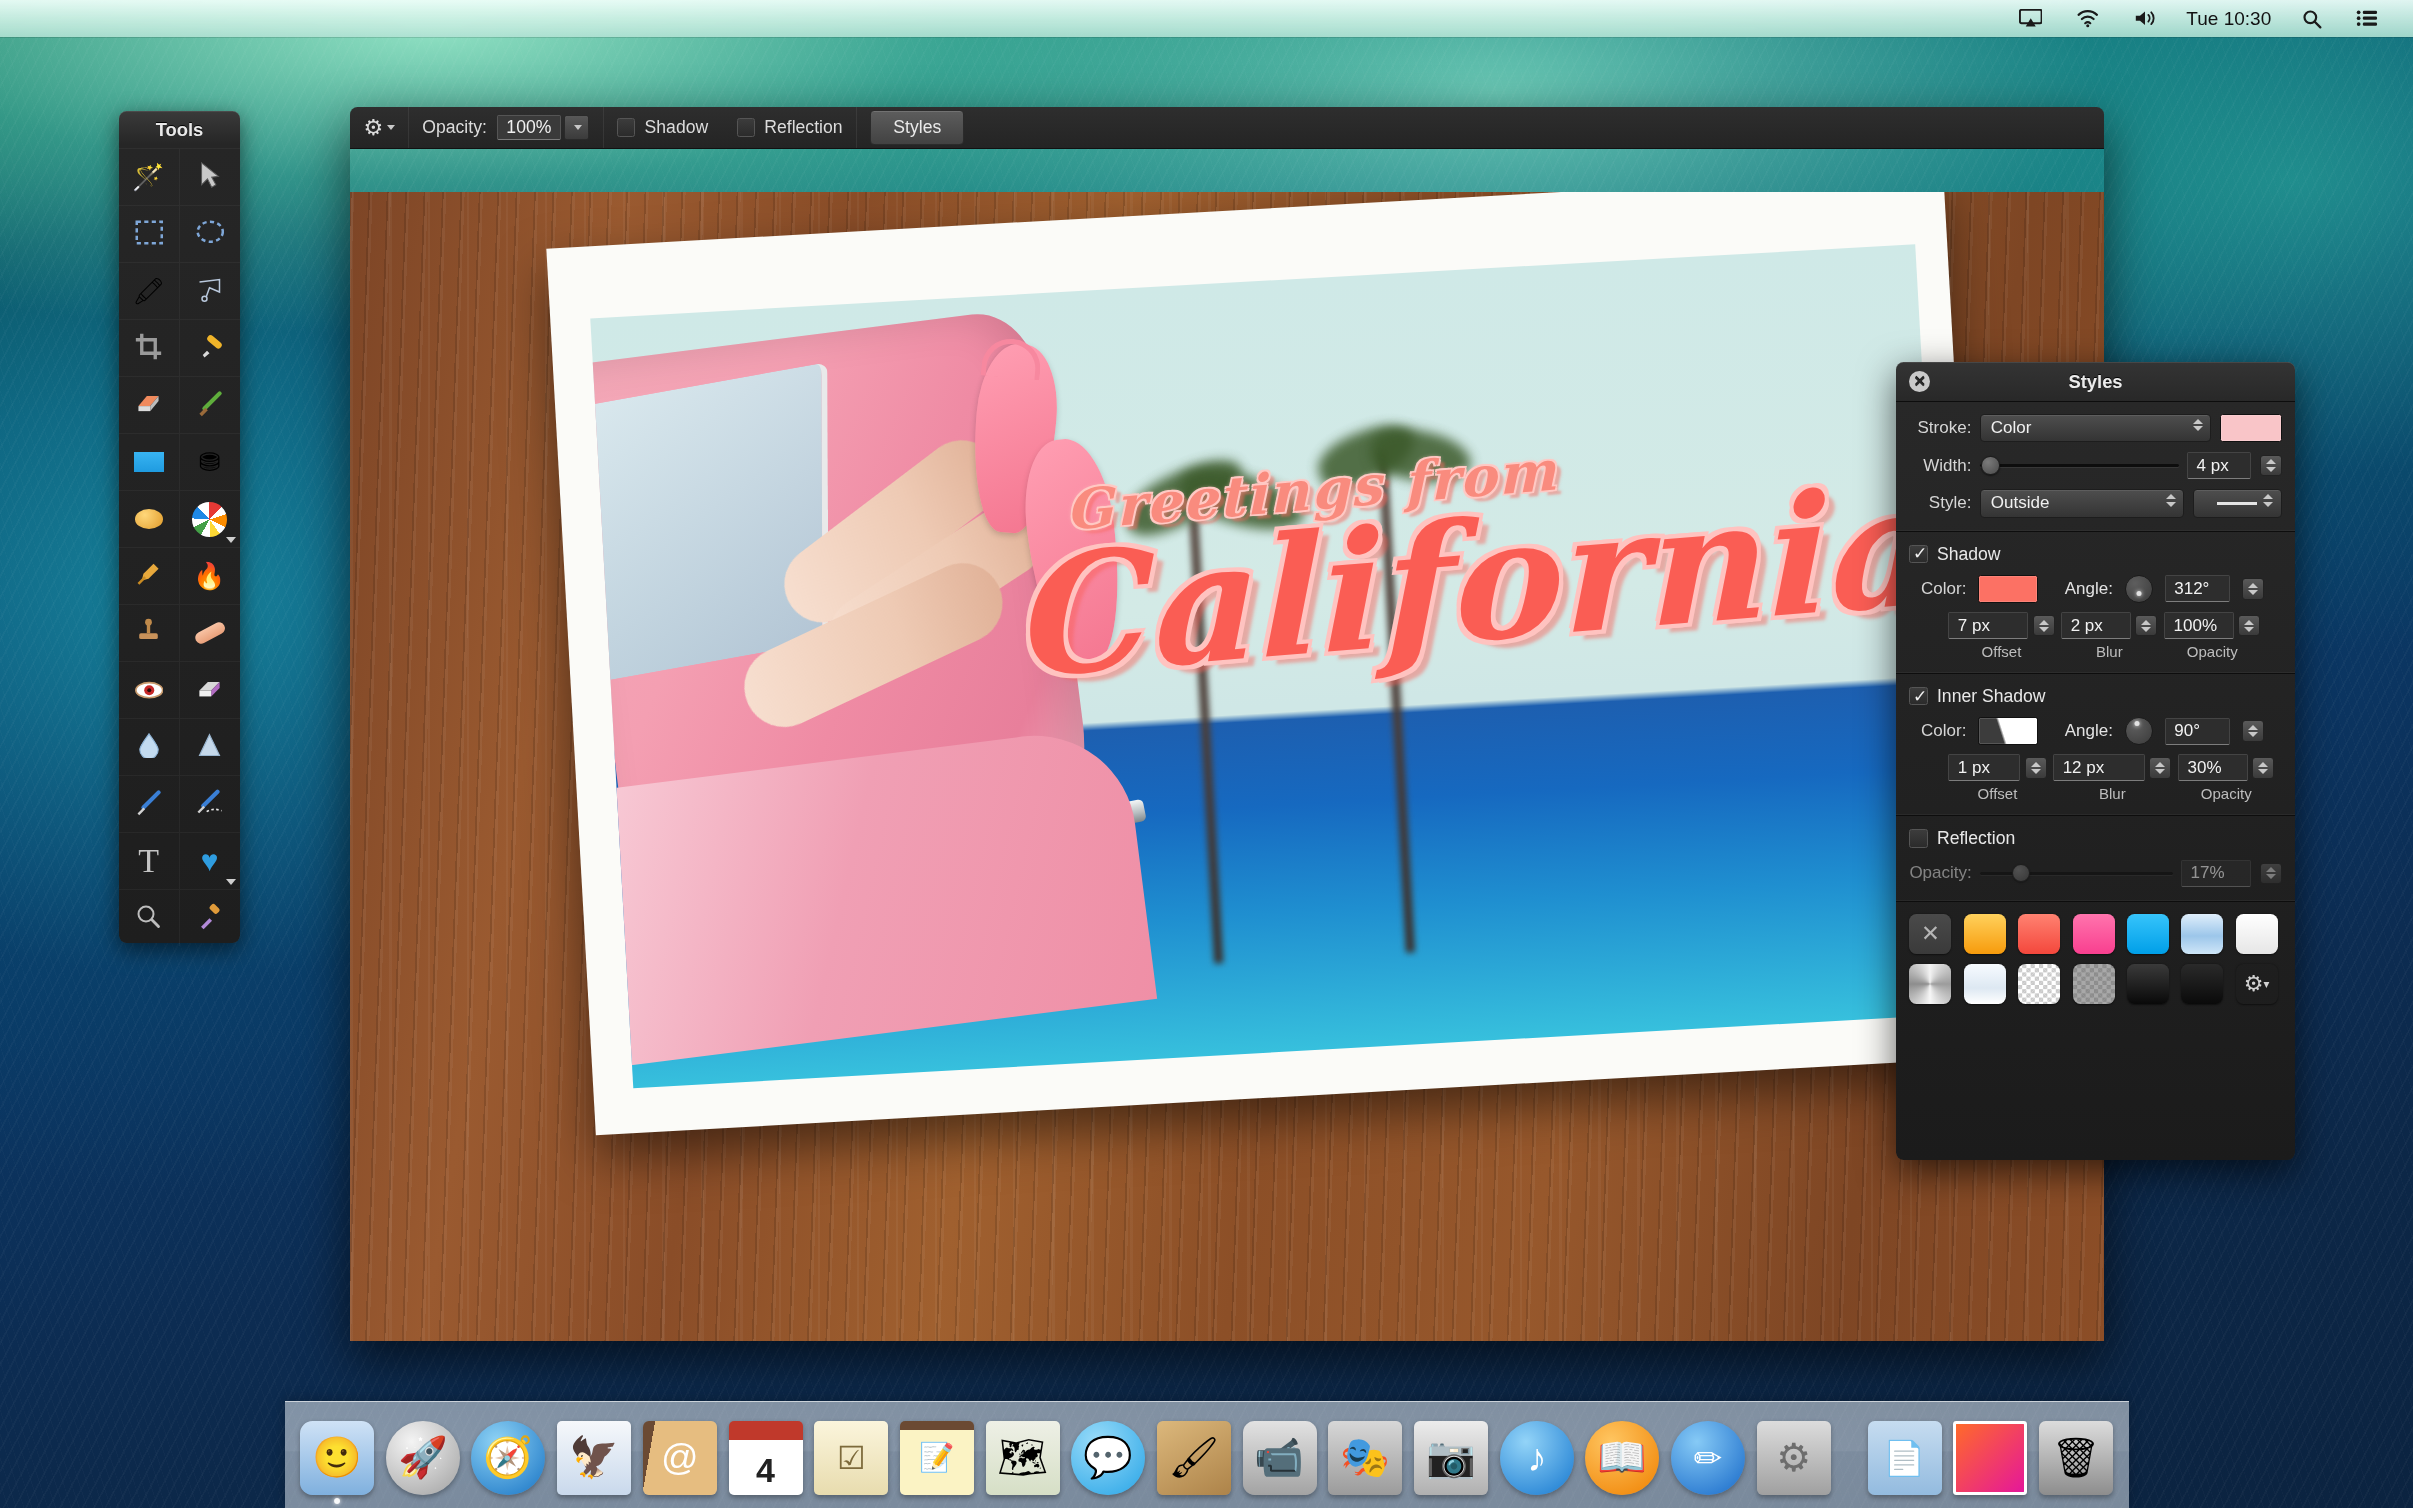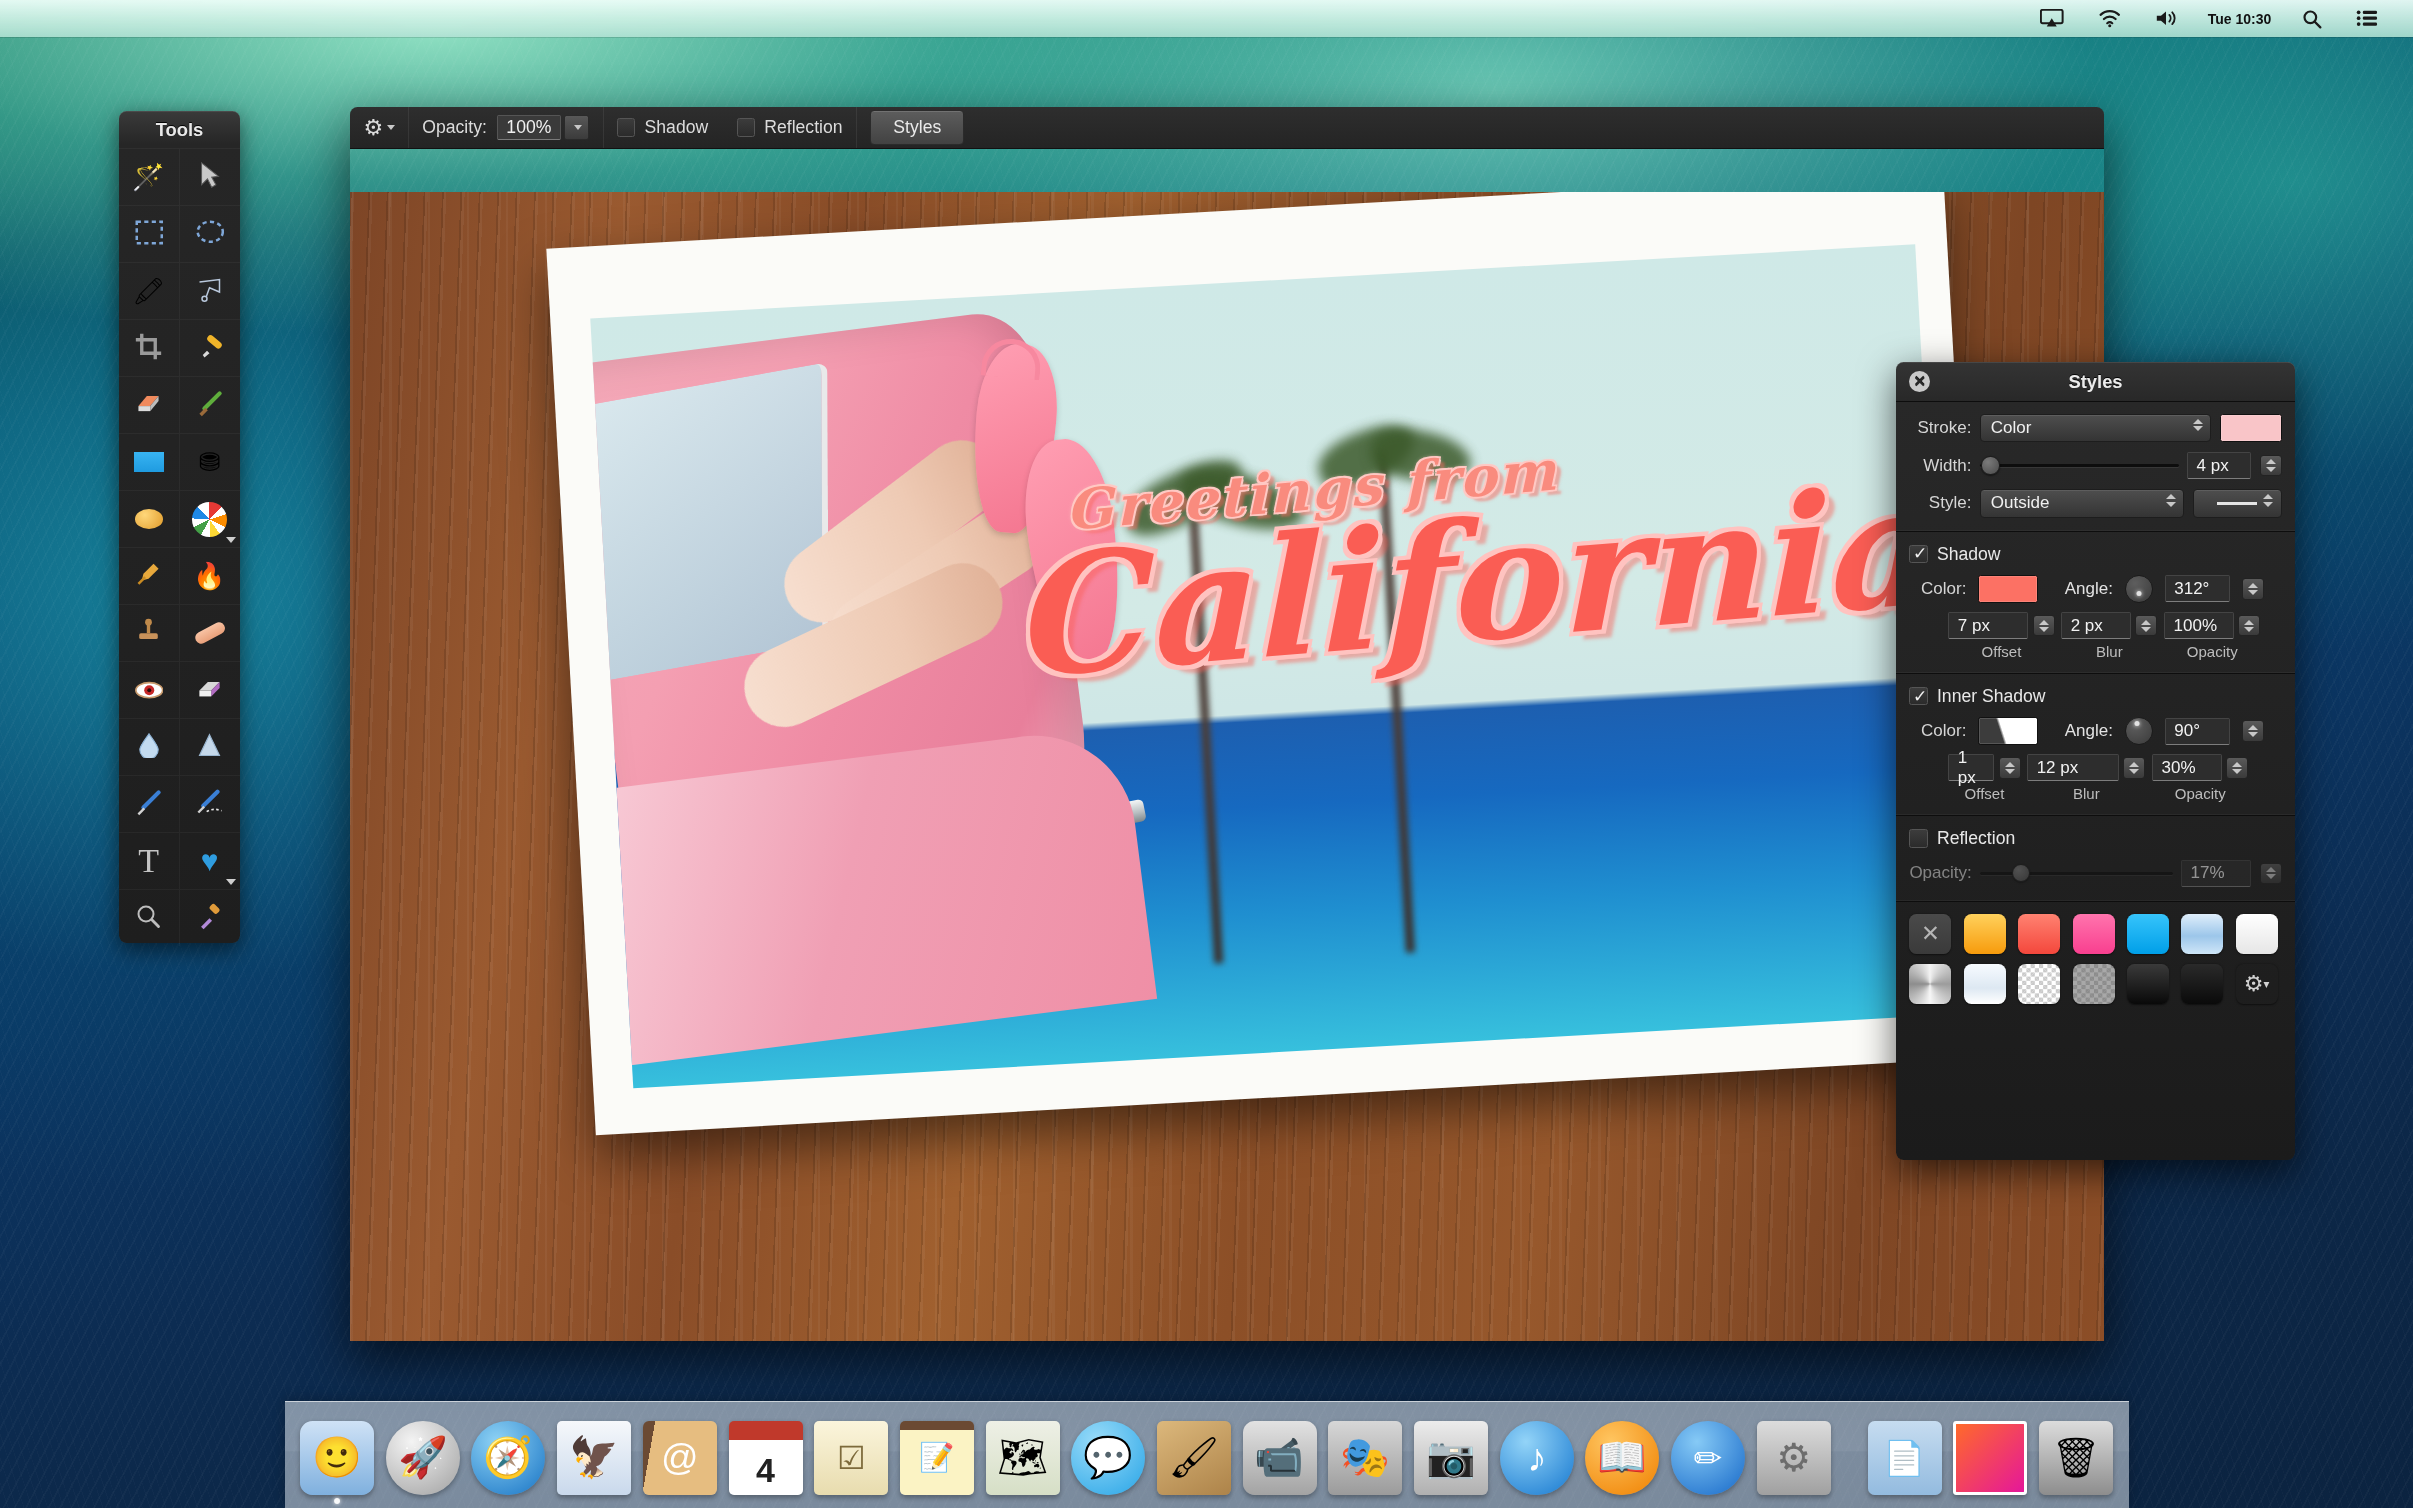--- a/index.html
+++ b/index.html
@@ -48,21 +48,21 @@
     font-size:21px; color:#111;
     z-index:60;
     box-shadow:0 0.8px 0 rgba(0,0,0,.16);
   }
   .mb-left{ display:flex; align-items:center; height:100%; }
   .mb-right{ margin-left:auto; display:flex; align-items:center; height:100%; padding-right:18.4px; }
   .mb-item{ padding:0 18.4px; height:100%; display:flex; align-items:center; white-space:nowrap; }
   .mb-item.bold{ font-weight:bold; }
   .mb-apple{ padding:0 22px 0 22px; font-size:25px; position:relative; top:-2.5px; }
   .mb-ic{ padding:0 17px; display:flex; align-items:center; }
-  .mb-clock{ padding:0 13.4px; font-size:14px;font-weight:bold; }
+  .mb-clock{ padding:0 13.4px; font-size:19px; }
 
   
   .apple-glyph{ width:18.4px; height:22.6px; position:relative; display:inline-block; }
   .apple-glyph .body{
     position:absolute; left:0; bottom:0; width:18.4px; height:17.6px; background:#1a1a1a;
     border-radius:48% 48% 45% 45%/40% 40% 60% 60%;
   }
   .apple-glyph .leaf{
     position:absolute; left:9.2px; top:-1.7px; width:7.5px; height:7.5px; background:#1a1a1a;
     border-radius:0 70% 0 70%; transform:rotate(18deg);
@@ -700,21 +700,21 @@
         </span>
       <span class="numfield" style="width:65px;">90°</span>
       <span class="stepper">
           <span class="ar-u"></span>
           <span class="ar-d"></span>
         </span>
     </div>
     <div class="triplet" style="padding-left:39px;">
       <div class="tcell">
         <div class="tinner">
-            <span class="numfield" style="width:46px;">1 px</span>
+            <span class="numfield" style="width:72px;">1 px</span>
             <span class="stepper">
               <span class="ar-u"></span>
               <span class="ar-d"></span>
             </span>
           </div>
         <span class="cap">Offset</span>
       </div>
       <div class="tcell">
         <div class="tinner">
             <span class="numfield" style="width:92px;">12 px</span>

